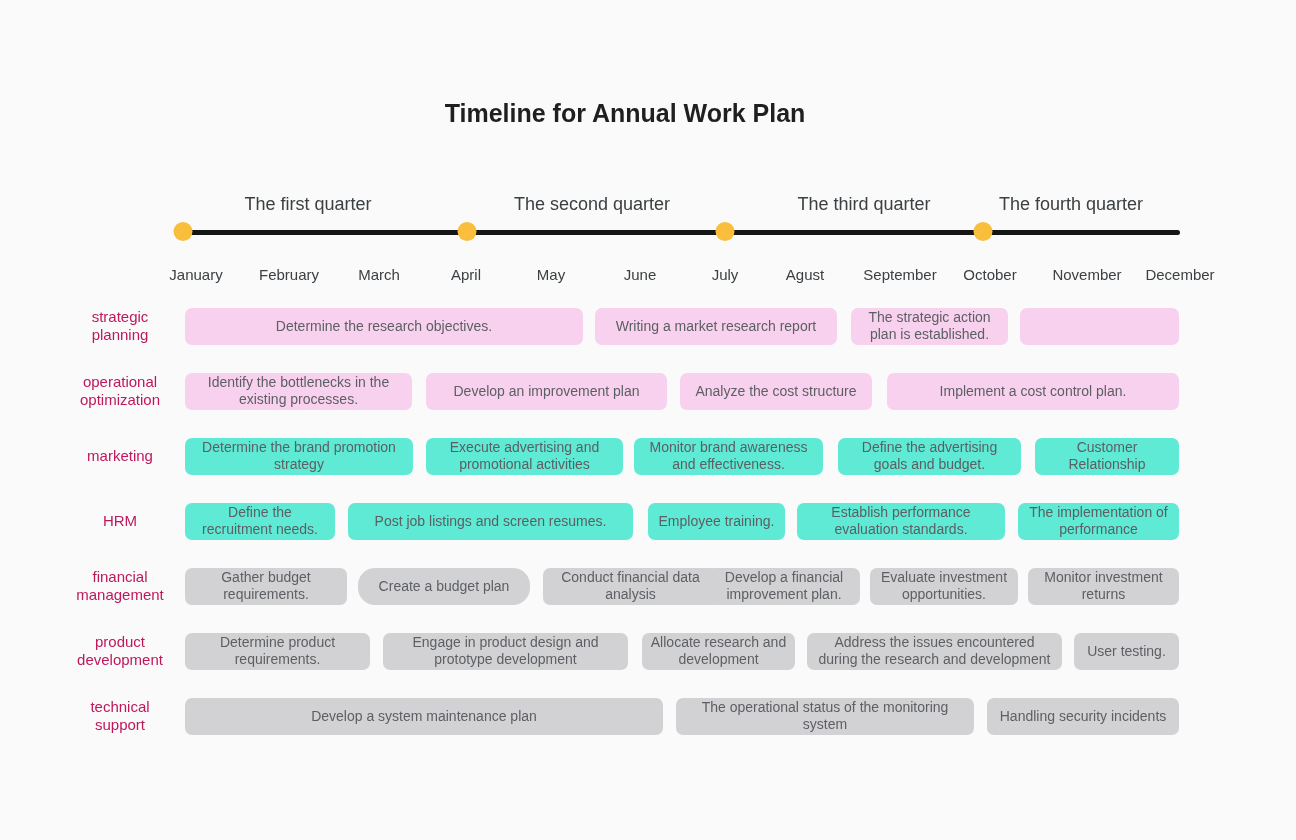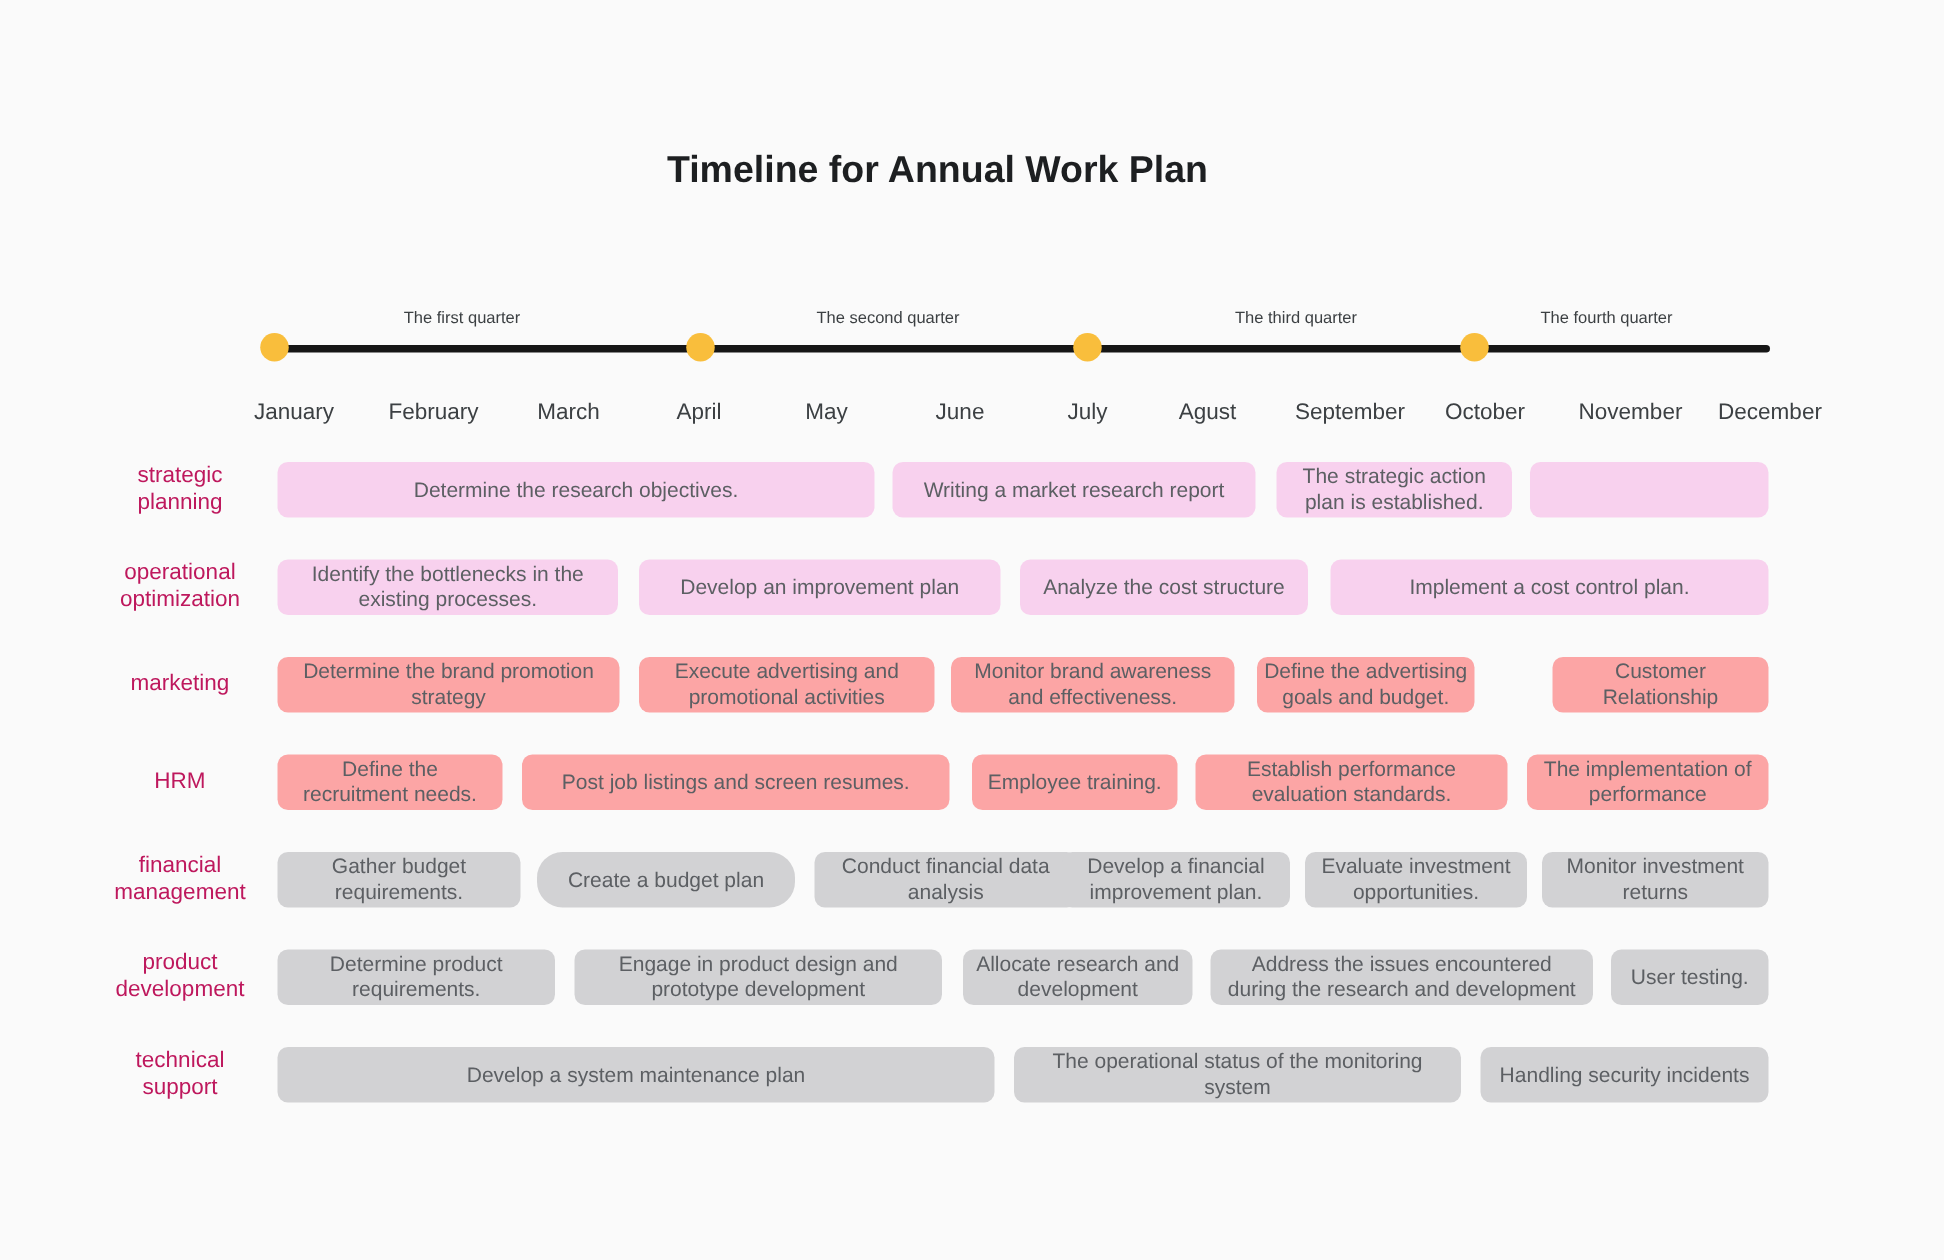--- a/index.html
+++ b/index.html
@@ -7,22 +7,22 @@
     width:1296px;height:840px;position:relative;overflow:hidden;
     background:#fafafa;
     font-family:"Liberation Sans", sans-serif;
   }
   .stage{position:absolute;inset:0;}
   .title{
     position:absolute;top:99px;left:625px;transform:translateX(-50%);
     font-size:25px;font-weight:600;color:#1d1f21;white-space:nowrap;margin:0;
   }
   .qlabel{
-    position:absolute;top:206px;transform:translateX(-50%);
-    font-size:11px;color:#3c4043;white-space:nowrap;
+    position:absolute;top:194px;transform:translateX(-50%);
+    font-size:18px;color:#3c4043;white-space:nowrap;
   }
   .tline{
     position:absolute;top:230px;height:5px;background:#161616;border-radius:3px;
   }
   .dot{
     position:absolute;top:222px;width:19px;height:19px;border-radius:50%;
     background:#f9be3c;transform:translateX(-50%);
   }
   .month{
     position:absolute;top:266px;transform:translateX(-50%);
@@ -33,21 +33,21 @@
     text-align:center;font-size:15px;line-height:18px;color:#be185d;
     white-space:pre-line;
   }
   .bar{
     position:absolute;height:37px;border-radius:7px;box-sizing:border-box;
     display:flex;align-items:center;justify-content:center;
     text-align:center;font-size:14px;line-height:17px;color:#5c5f63;
     padding:0 4px;white-space:pre-line;
   }
   .bar.pink{background:#f8d1ee;}
-  .bar.blue{background:#fca5a5;}
+  .bar.blue{background:#5eead4;}
   .bar.gray{background:#d2d2d4;}
 </style>
 </head>
 <body>
 
 <div class="stage">
   <h1 class="title">Timeline for Annual Work Plan</h1>
   <div id="axis">
       <div class="tline" style="left: 183px; width: 997px;"></div>
       <div class="qlabel" style="left: 308px;">The first quarter</div>
@@ -86,21 +86,21 @@
       <div class="bar pink" style="left: 426px; width: 241px; top: 372.5px;">Develop an improvement plan</div>
       <div class="bar pink" style="left: 680px; width: 192px; top: 372.5px;">Analyze the cost structure</div>
       <div class="bar pink" style="left: 887px; width: 292px; top: 372.5px;">Implement a cost control plan.</div>
       <div class="rowlabel" style="top: 456px;">marketing</div>
       <div class="bar blue" style="left: 185px; width: 228px; top: 437.5px;">Determine the brand promotion
 strategy</div>
       <div class="bar blue" style="left: 426px; width: 197px; top: 437.5px;">Execute advertising and
 promotional activities</div>
       <div class="bar blue" style="left: 634px; width: 189px; top: 437.5px;">Monitor brand awareness
 and effectiveness.</div>
-      <div class="bar blue" style="left: 838px; width: 145px; top: 437.5px;">Define the advertising
+      <div class="bar blue" style="left: 838px; width: 183px; top: 437.5px;">Define the advertising
 goals and budget.</div>
       <div class="bar blue" style="left: 1035px; width: 144px; top: 437.5px;">Customer
 Relationship</div>
       <div class="rowlabel" style="top: 521px;">HRM</div>
       <div class="bar blue" style="left: 185px; width: 150px; top: 502.5px;">Define the
 recruitment needs.</div>
       <div class="bar blue" style="left: 348px; width: 285px; top: 502.5px;">Post job listings and screen resumes.</div>
       <div class="bar blue" style="left: 648px; width: 137px; top: 502.5px;">Employee training.</div>
       <div class="bar blue" style="left: 797px; width: 208px; top: 502.5px;">Establish performance
 evaluation standards.</div>

